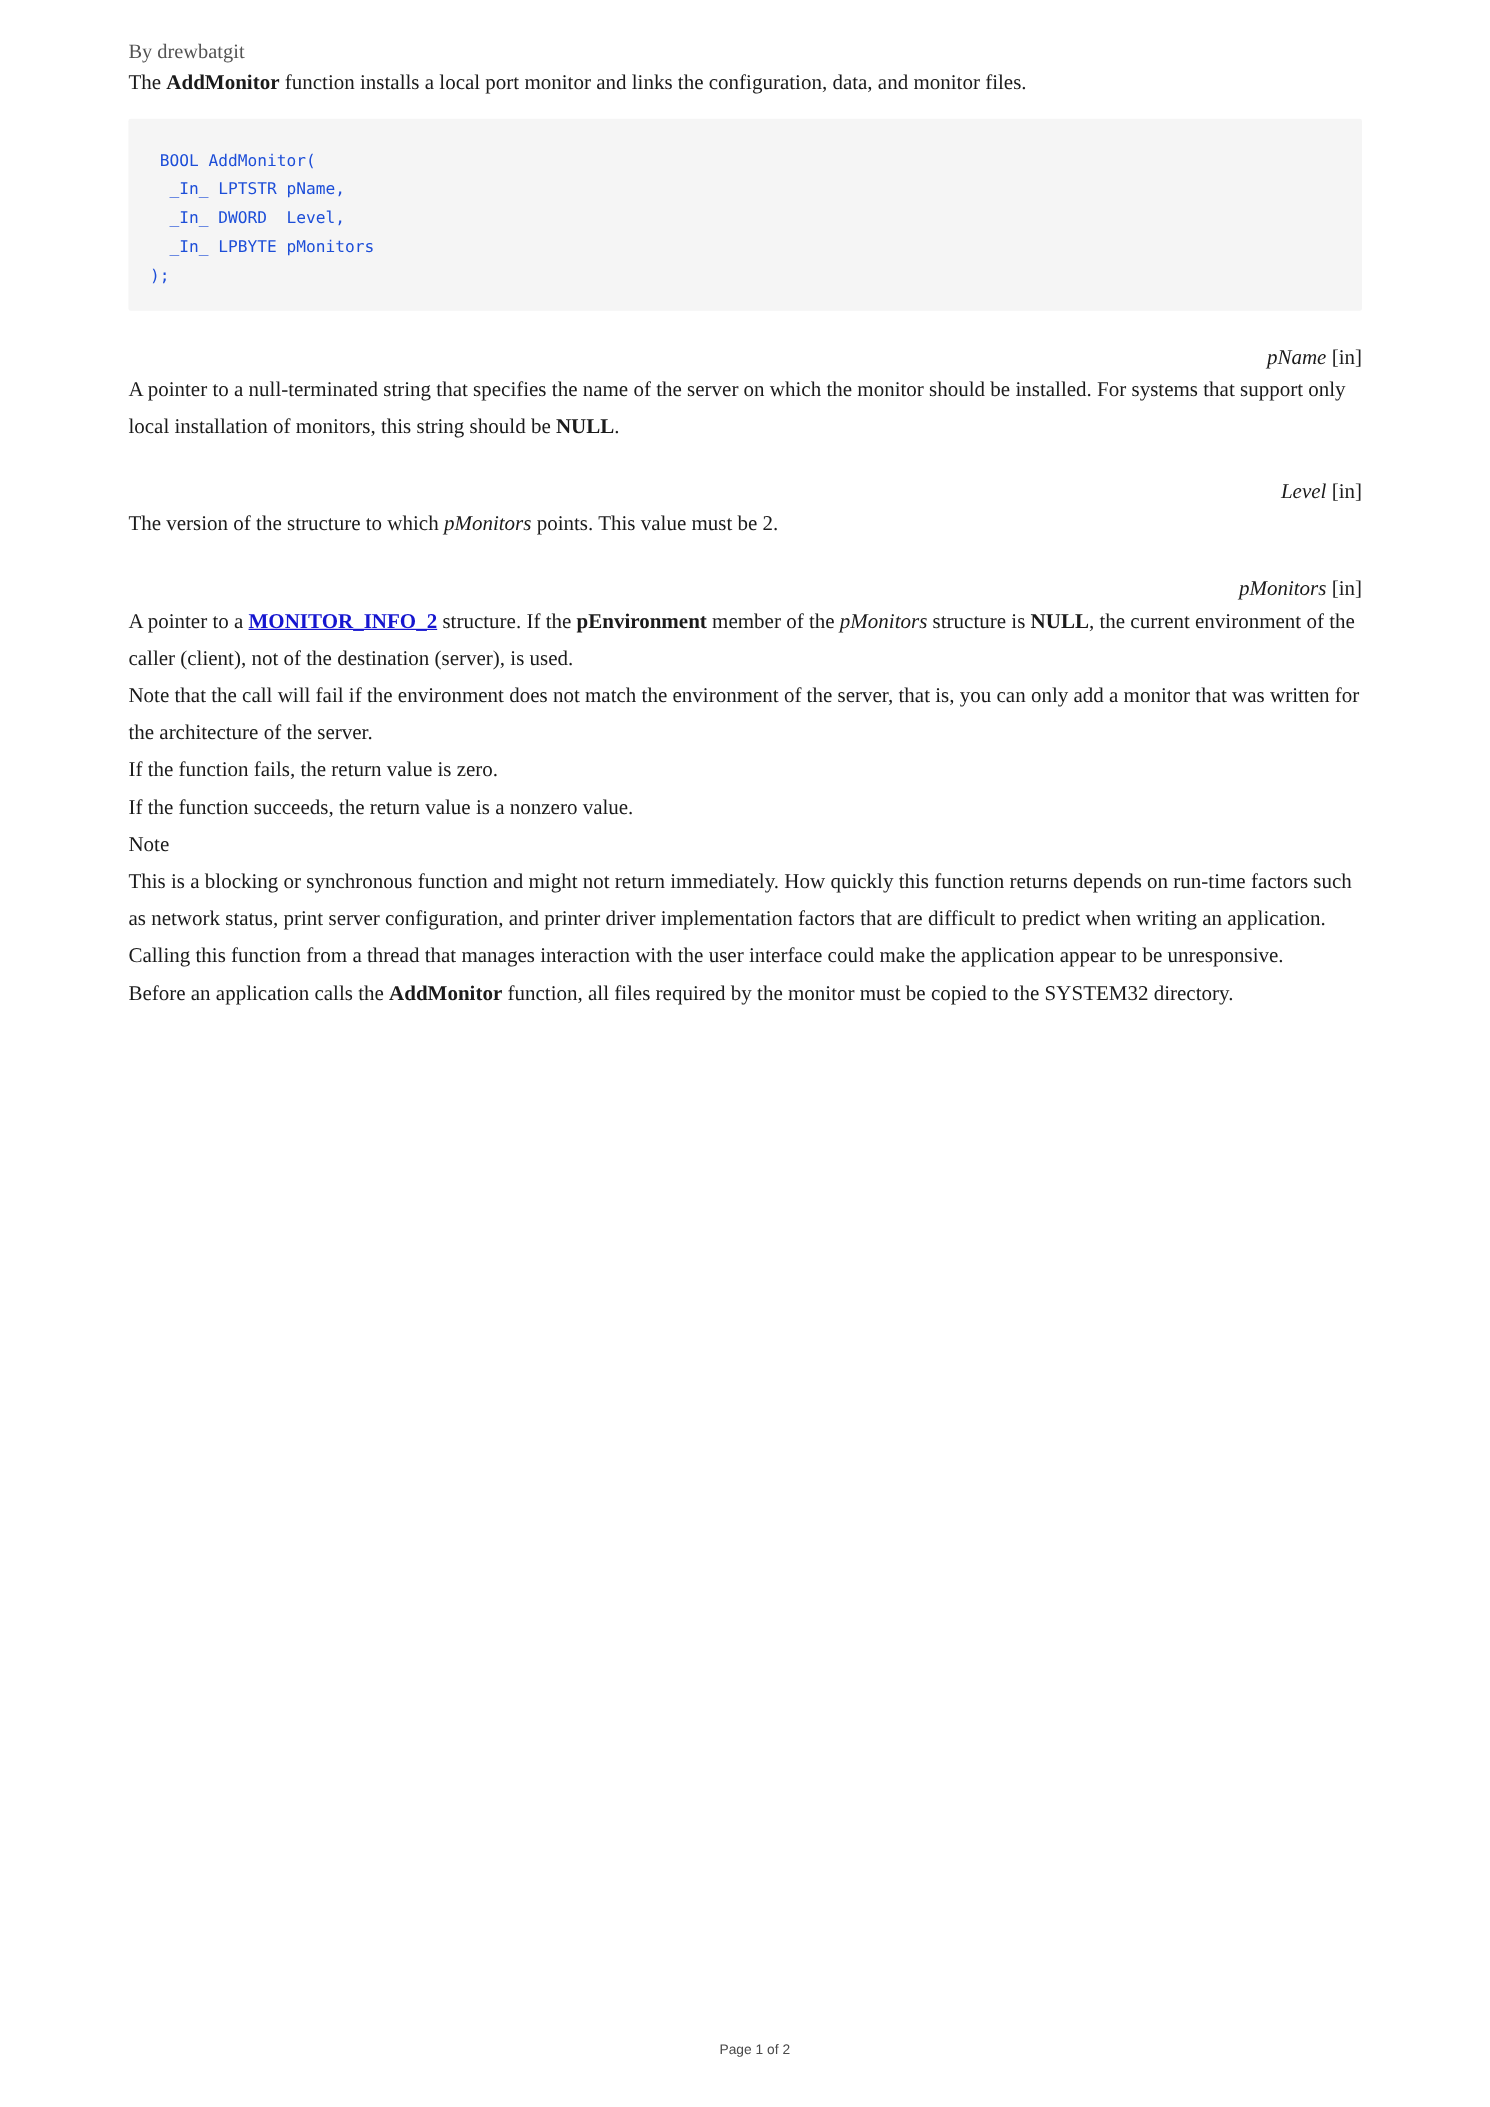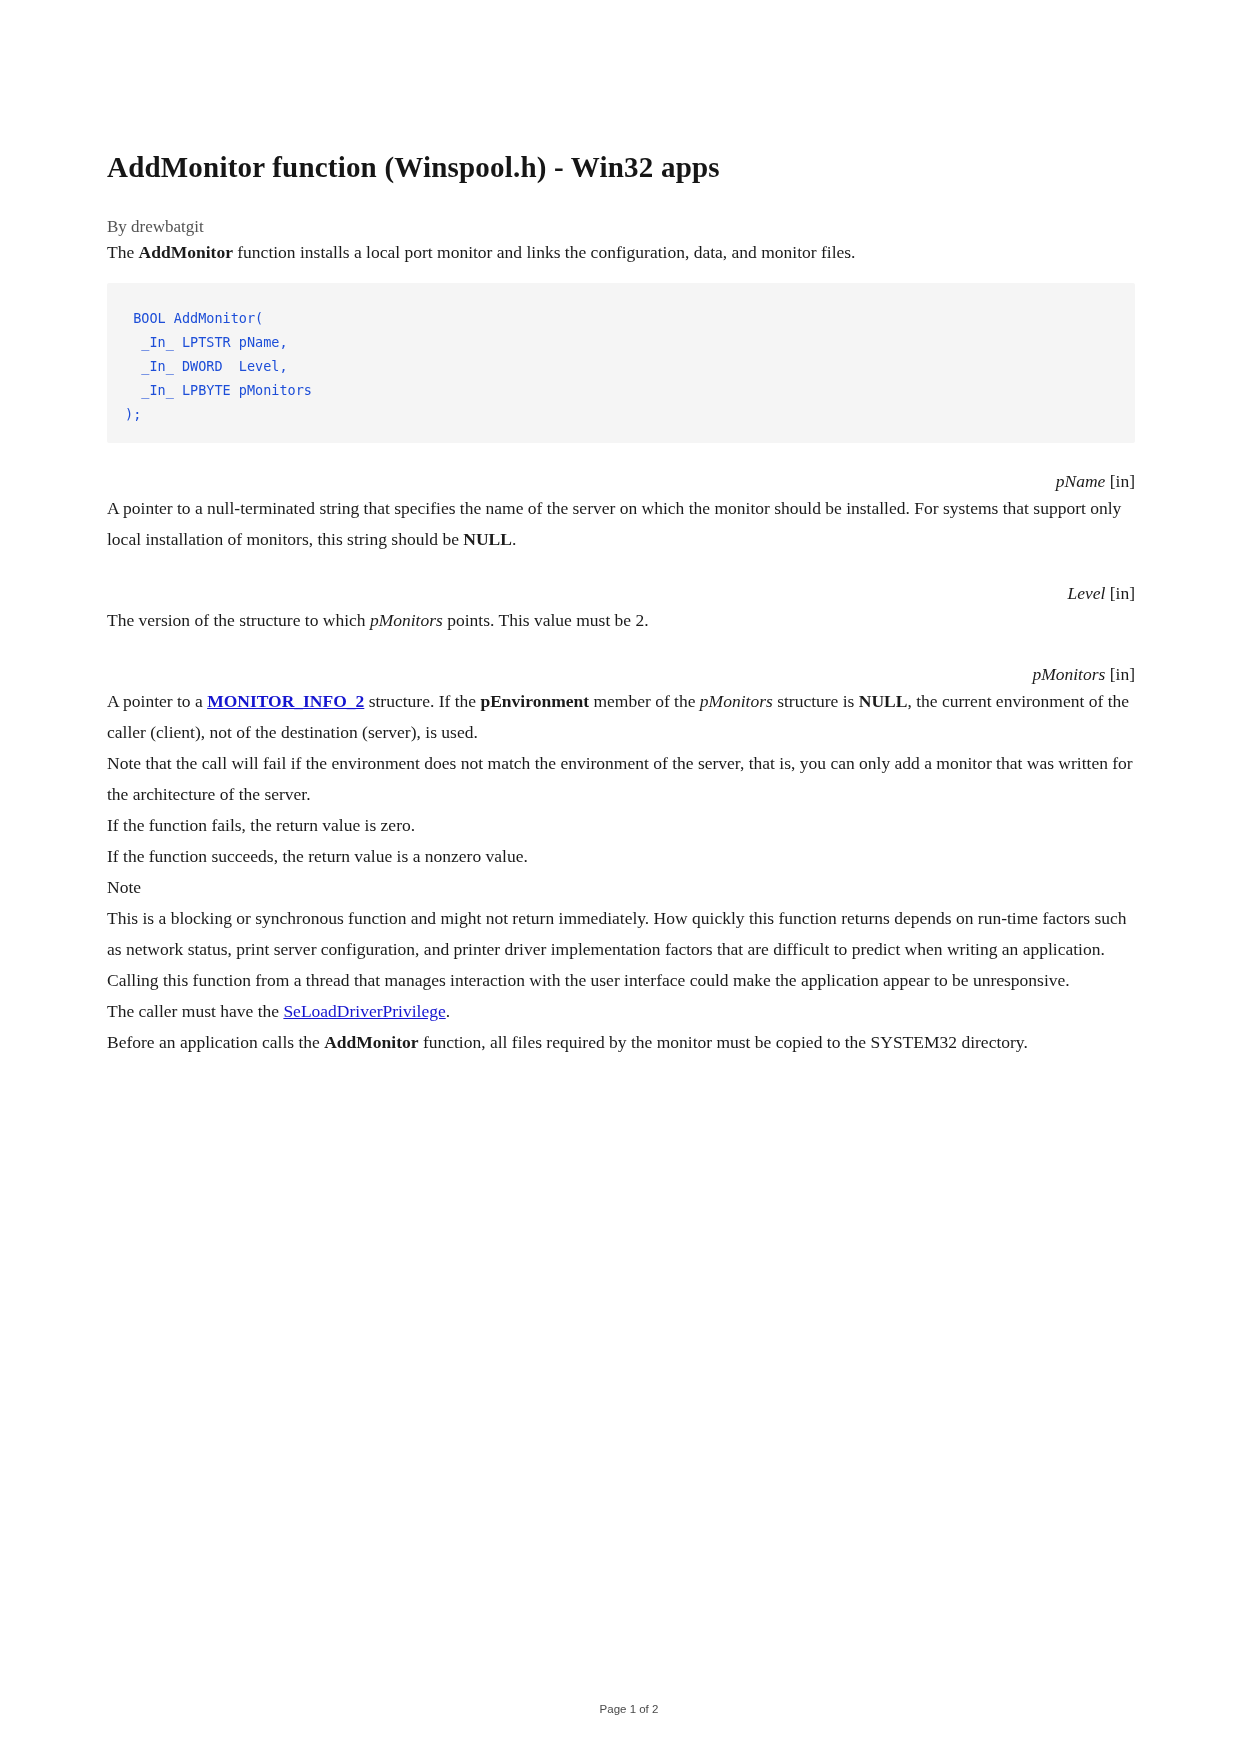--- a/index.html
+++ b/index.html
@@ -59,21 +59,20 @@
   }
 </style>
 </head>
 <body>
 
 <div class="page">
 
 
   <div class="content">
 
-    <h1 class="title">AddMonitor function (Winspool.h) - Win32 apps</h1>
 
     <div class="byline">By drewbatgit</div>
 
 
     <p class="body intro"><span>The </span><span style="font-weight: bold;">AddMonitor</span><span> function installs a local port monitor and links the configuration, data, and monitor files.</span></p>
 
     <pre class="code"> BOOL AddMonitor(
   _In_ LPTSTR pName,
   _In_ DWORD  Level,
   _In_ LPBYTE pMonitors
@@ -90,21 +89,20 @@
     <p class="body param-body"><span>Note that the call will fail if the environment does not match the environment of the server, that is, you can only add a monitor that was written for the architecture of the server.</span></p>
 
     <p class="body para"><span>If the function fails, the return value is zero.</span></p>
 
     <p class="body para"><span>If the function succeeds, the return value is a nonzero value.</span></p>
 
     <p class="body para"><span>Note</span></p>
 
     <p class="body para"><span>This is a blocking or synchronous function and might not return immediately. How quickly this function returns depends on run-time factors such as network status, print server configuration, and printer driver implementation factors that are difficult to predict when writing an application. Calling this function from a thread that manages interaction with the user interface could make the application appear to be unresponsive.</span></p>
 
-    <p class="body para"><span>The caller must have the </span><a class="link" href="#">SeLoadDriverPrivilege</a><span>.</span></p>
 
     <p class="body para"><span>Before an application calls the </span><span style="font-weight: bold;">AddMonitor</span><span> function, all files required by the monitor must be copied to the SYSTEM32 directory.</span></p>
 
   </div>
 
   <div class="footer">Page 1 of 2</div>
 
 </div>
 
 </body></html>

